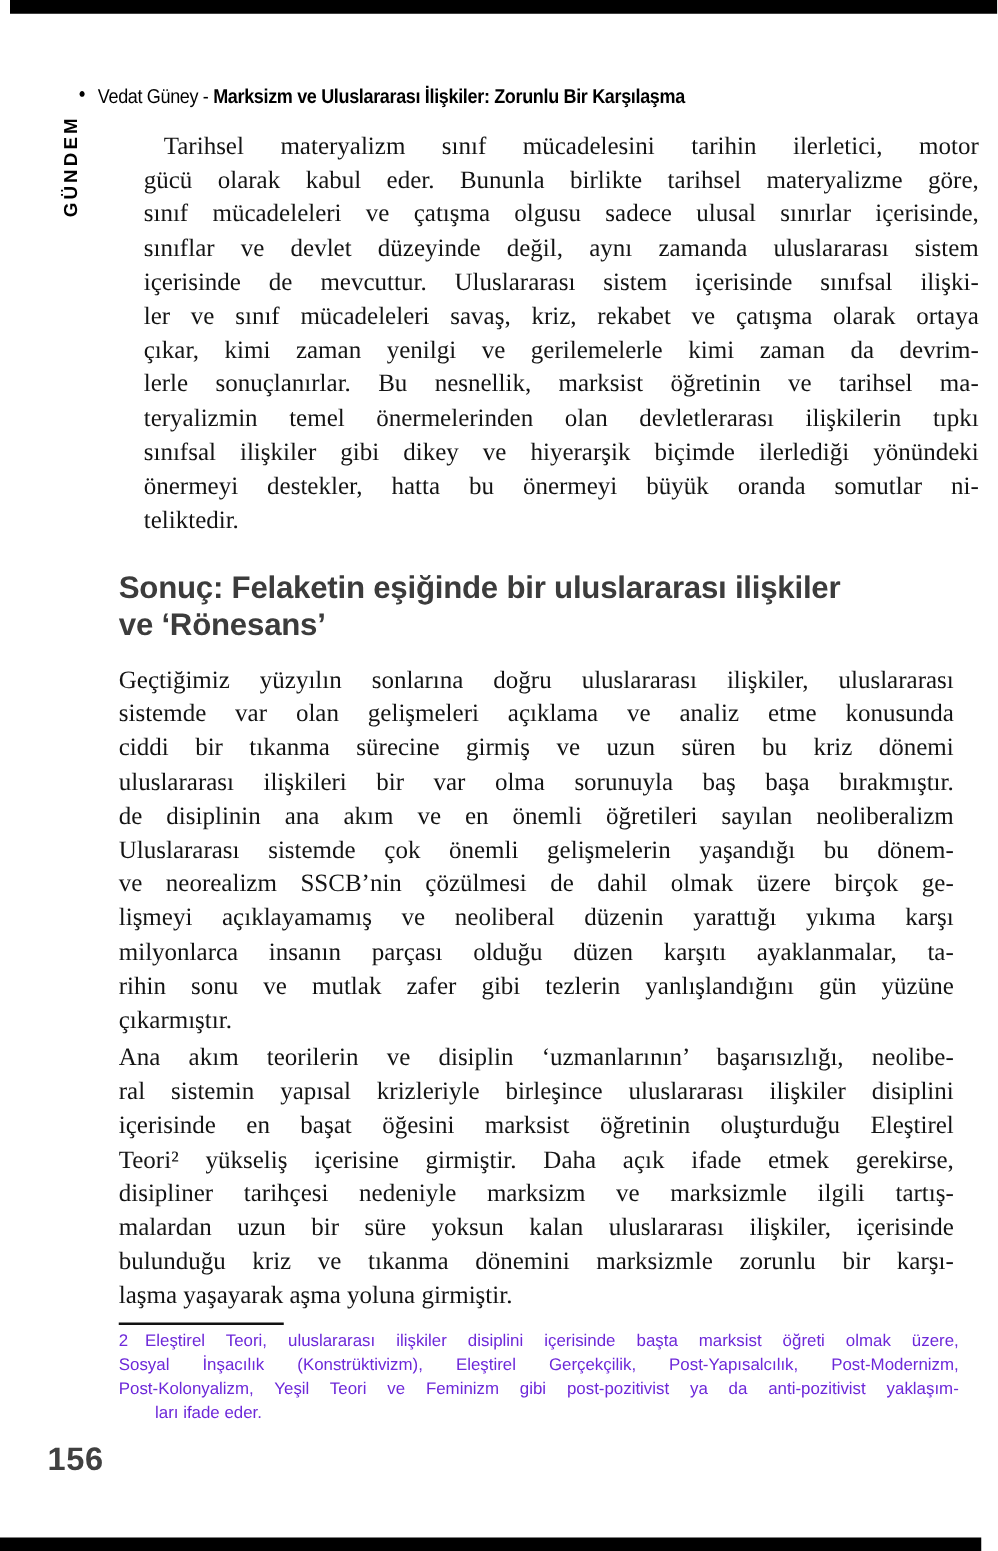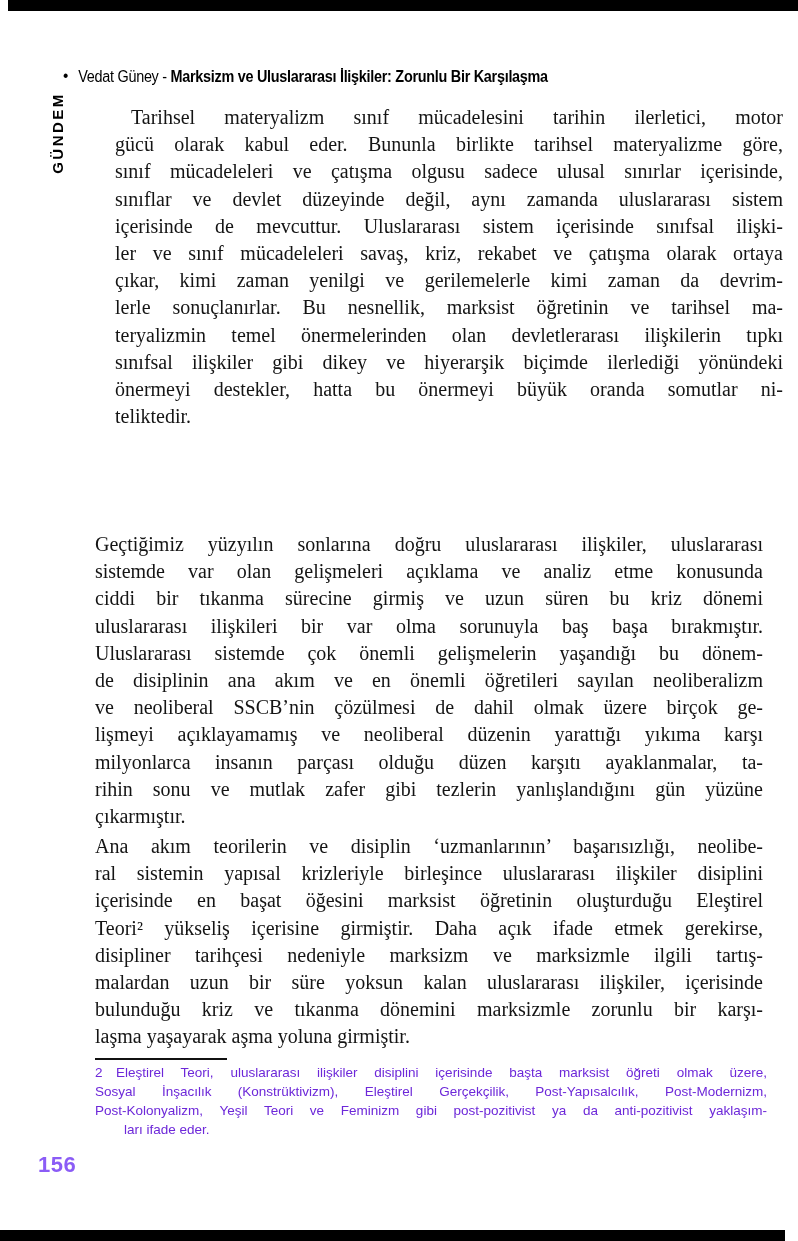--- a/index.html
+++ b/index.html
@@ -59,21 +59,21 @@
     position:absolute; left:95px; top:1063px; width:672px;
     font-family:"Liberation Sans", sans-serif;
     font-size:13.5px; line-height:19px; color:#6d28d9;
   }
   .footnote .line { text-align:justify; text-align-last:justify; }
   .footnote .line.last { text-align-last:left;margin-left:29px; }
 
   .page-number {
     position:absolute; left:38px; top:1152px;
     font-family:"Liberation Sans", sans-serif;
-    font-weight:700; font-size:22px; color:#8b5cf6; letter-spacing:0.5px;
+    font-weight:700; font-size:26px; color:#404040; letter-spacing:0.5px;
   }
 </style>
 </head>
 <body>
 
 <div class="page">
 
   <div class="edge-bar top"></div>
 
   <div class="header">
@@ -92,29 +92,33 @@
       <div class="line">içerisinde de mevcuttur. Uluslararası sistem içerisinde sınıfsal ilişki-</div>
       <div class="line">ler ve sınıf mücadeleleri savaş, kriz, rekabet ve çatışma olarak ortaya</div>
       <div class="line">çıkar, kimi zaman yenilgi ve gerilemelerle kimi zaman da devrim-</div>
       <div class="line">lerle sonuçlanırlar. Bu nesnellik, marksist öğretinin ve tarihsel ma-</div>
       <div class="line">teryalizmin temel önermelerinden olan devletlerarası ilişkilerin tıpkı</div>
       <div class="line">sınıfsal ilişkiler gibi dikey ve hiyerarşik biçimde ilerlediği yönündeki</div>
       <div class="line">önermeyi destekler, hatta bu önermeyi büyük oranda somutlar ni-</div>
       <div class="line last">teliktedir.</div>
     </div>
 
+  <div class="section-heading">
+      <div class="line">Sonuç: Felaketin eşiğinde bir uluslararası ilişkiler</div>
+      <div class="line last">ve ‘Rönesans’</div>
+    </div>
 
   <div class="para para-2">
       <div class="line">Geçtiğimiz yüzyılın sonlarına doğru uluslararası ilişkiler, uluslararası</div>
       <div class="line">sistemde var olan gelişmeleri açıklama ve analiz etme konusunda</div>
       <div class="line">ciddi bir tıkanma sürecine girmiş ve uzun süren bu kriz dönemi</div>
       <div class="line">uluslararası ilişkileri bir var olma sorunuyla baş başa bırakmıştır.</div>
+      <div class="line">de disiplinin ana akım ve en önemli öğretileri sayılan neoliberalizm</div>
       <div class="line">Uluslararası sistemde çok önemli gelişmelerin yaşandığı bu dönem-</div>
-      <div class="line">de disiplinin ana akım ve en önemli öğretileri sayılan neoliberalizm</div>
-      <div class="line">ve neoliberal SSCB’nin çözülmesi de dahil olmak üzere birçok ge-</div>
+      <div class="line">ve neorealizm SSCB’nin çözülmesi de dahil olmak üzere birçok ge-</div>
       <div class="line">lişmeyi açıklayamamış ve neoliberal düzenin yarattığı yıkıma karşı</div>
       <div class="line">milyonlarca insanın parçası olduğu düzen karşıtı ayaklanmalar, ta-</div>
       <div class="line">rihin sonu ve mutlak zafer gibi tezlerin yanlışlandığını gün yüzüne</div>
       <div class="line last">çıkarmıştır.</div>
     </div>
 
   <div class="para para-3">
       <div class="line">Ana akım teorilerin ve disiplin ‘uzmanlarının’ başarısızlığı, neolibe-</div>
       <div class="line">ral sistemin yapısal krizleriyle birleşince uluslararası ilişkiler disiplini</div>
       <div class="line">içerisinde en başat öğesini marksist öğretinin oluşturduğu Eleştirel</div>

